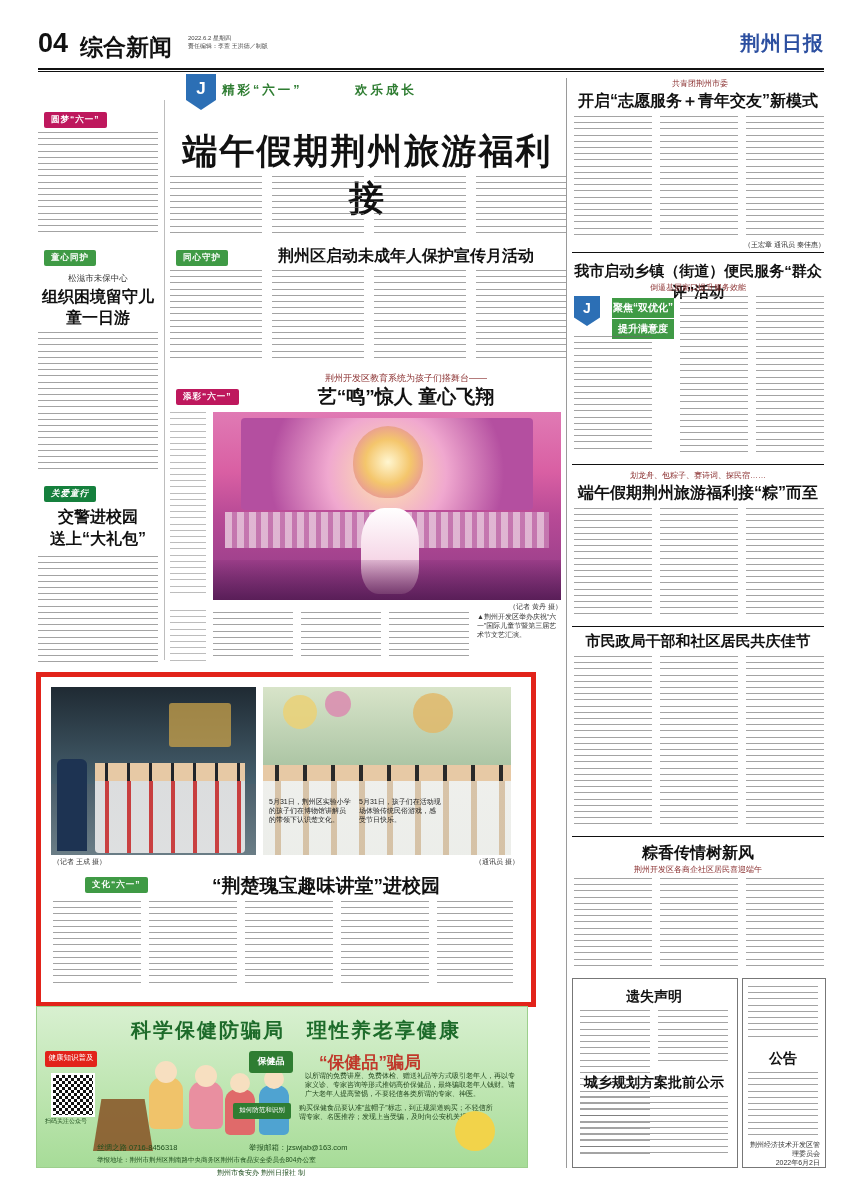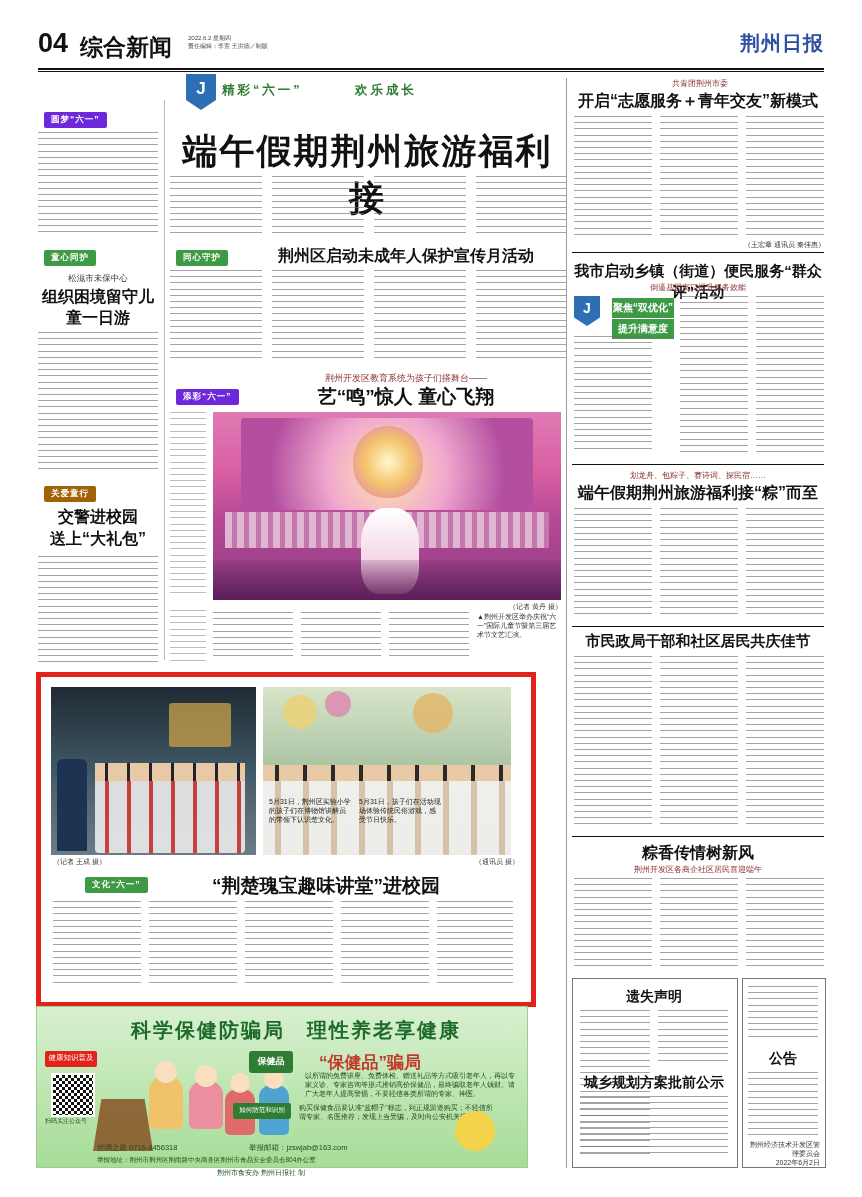--- a/index.html
+++ b/index.html
@@ -16,25 +16,25 @@
   .rule{position:absolute;left:38px;top:68px;width:786px;height:2px;background:#111;}
   .rule2{position:absolute;left:38px;top:71px;width:786px;height:1px;background:#111;}
 
   
   .col-rule{position:absolute;background:#bdbdbd;width:1px;}
   .fakelines{background:
       repeating-linear-gradient(to bottom,#6b6b6b 0px,#6b6b6b 1px,rgba(0,0,0,0) 1px,rgba(0,0,0,0) 6.2px);
       opacity:.62;}
   .fakelines.light{opacity:.45;}
   .tag{
-    display:inline-block;font-size:8.5px;color:#fff;background:#6d28d9;
+    display:inline-block;font-size:8.5px;color:#fff;background:#be185d;
     padding:2px 7px;border-radius:2px;font-weight:bold;letter-spacing:1px;
   }
   .tag.green2{background:#3f9a45;}
-  .tag.olive{background:#a16207;}
+  .tag.olive{background:#15803d;font-style:italic;}
   .zone-a-title{font-size:19px;font-weight:bold;line-height:24px;color:#111;text-align:center;}
   .zone-sub{font-size:8.5px;color:#333;text-align:center;line-height:12px;}
 
   
   .banner{position:absolute;left:170px;top:78px;width:395px;height:26px;}
   .banner-lbl{font-size:12.5px;font-weight:bold;color:#2f7d32;letter-spacing:3px;}
   .shield{
     position:absolute;left:186px;top:74px;width:30px;height:36px;background:#2c6fb5;
     clip-path:polygon(0 0,100% 0,100% 72%,50% 100%,0 72%);
   }

